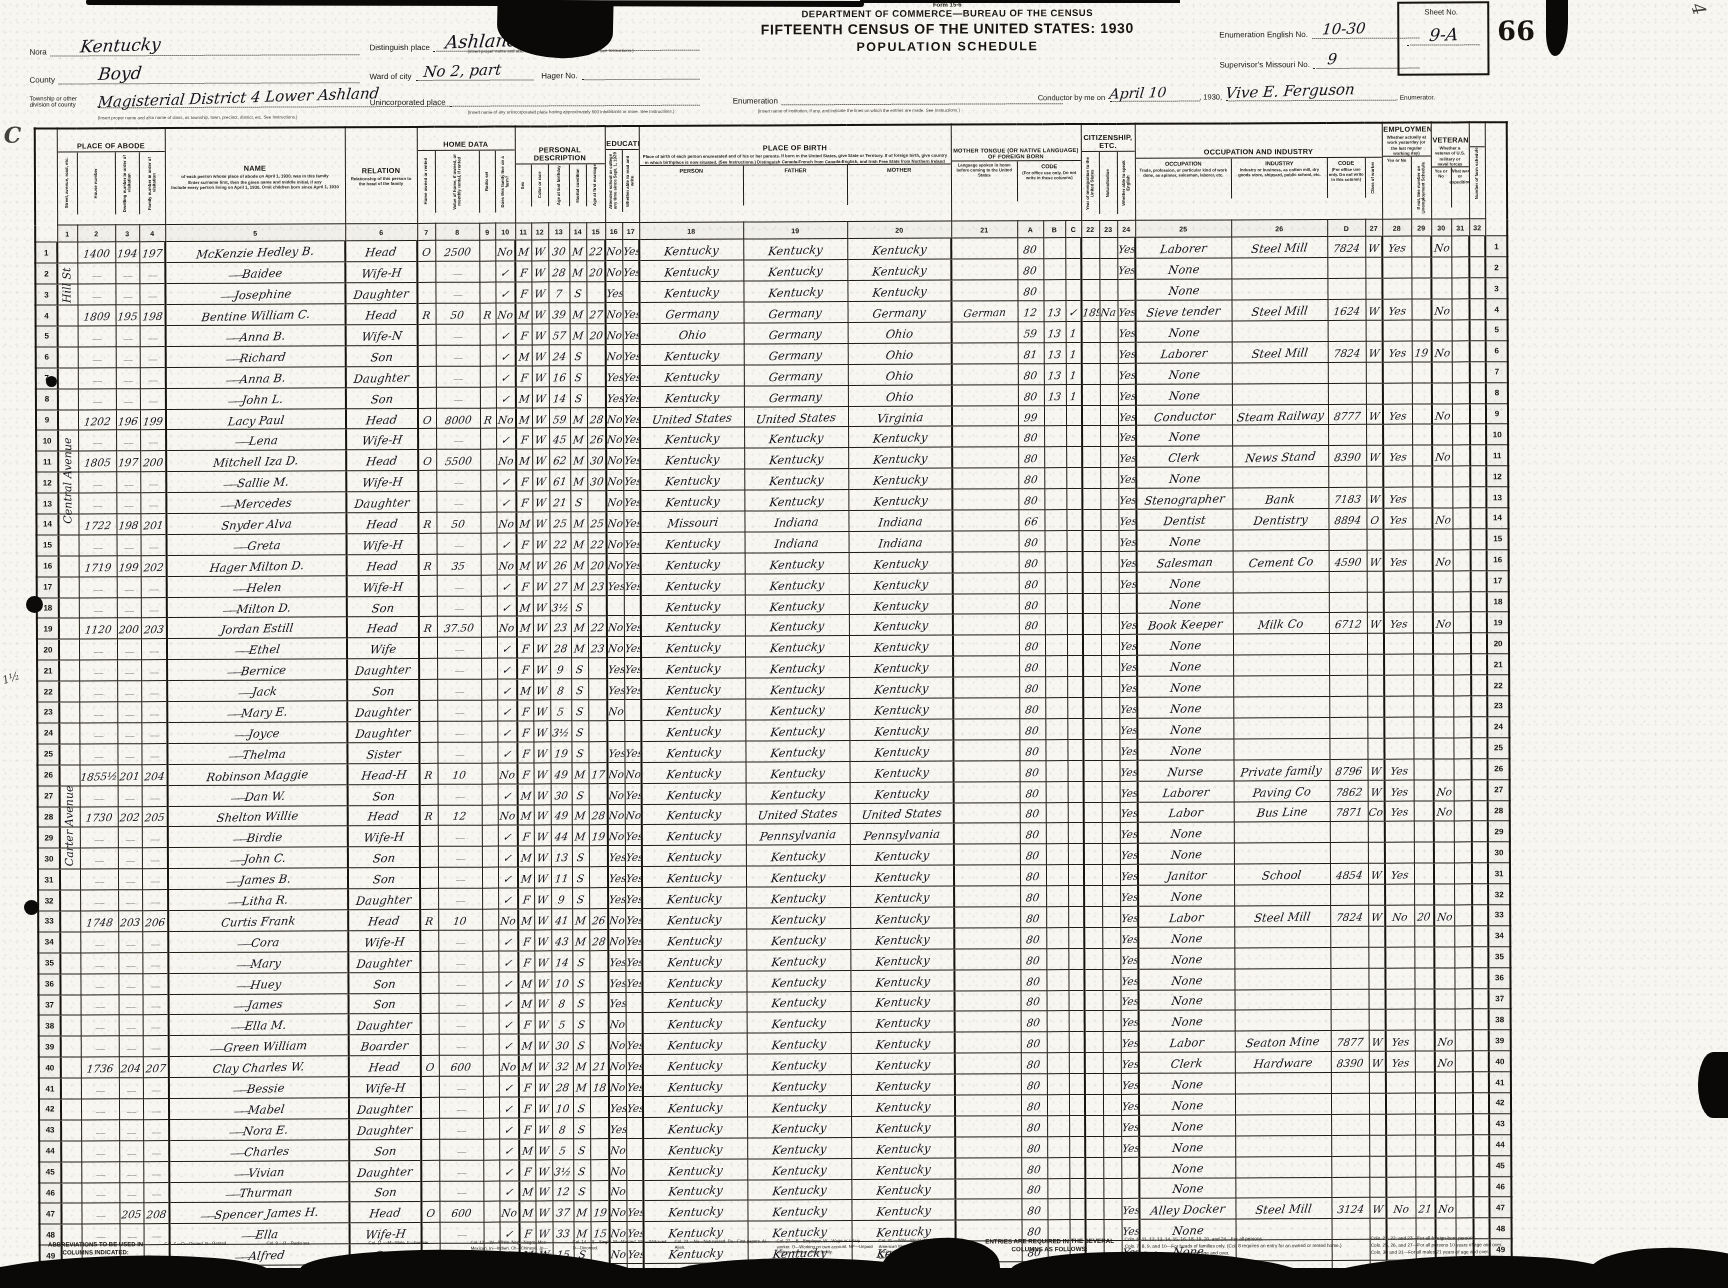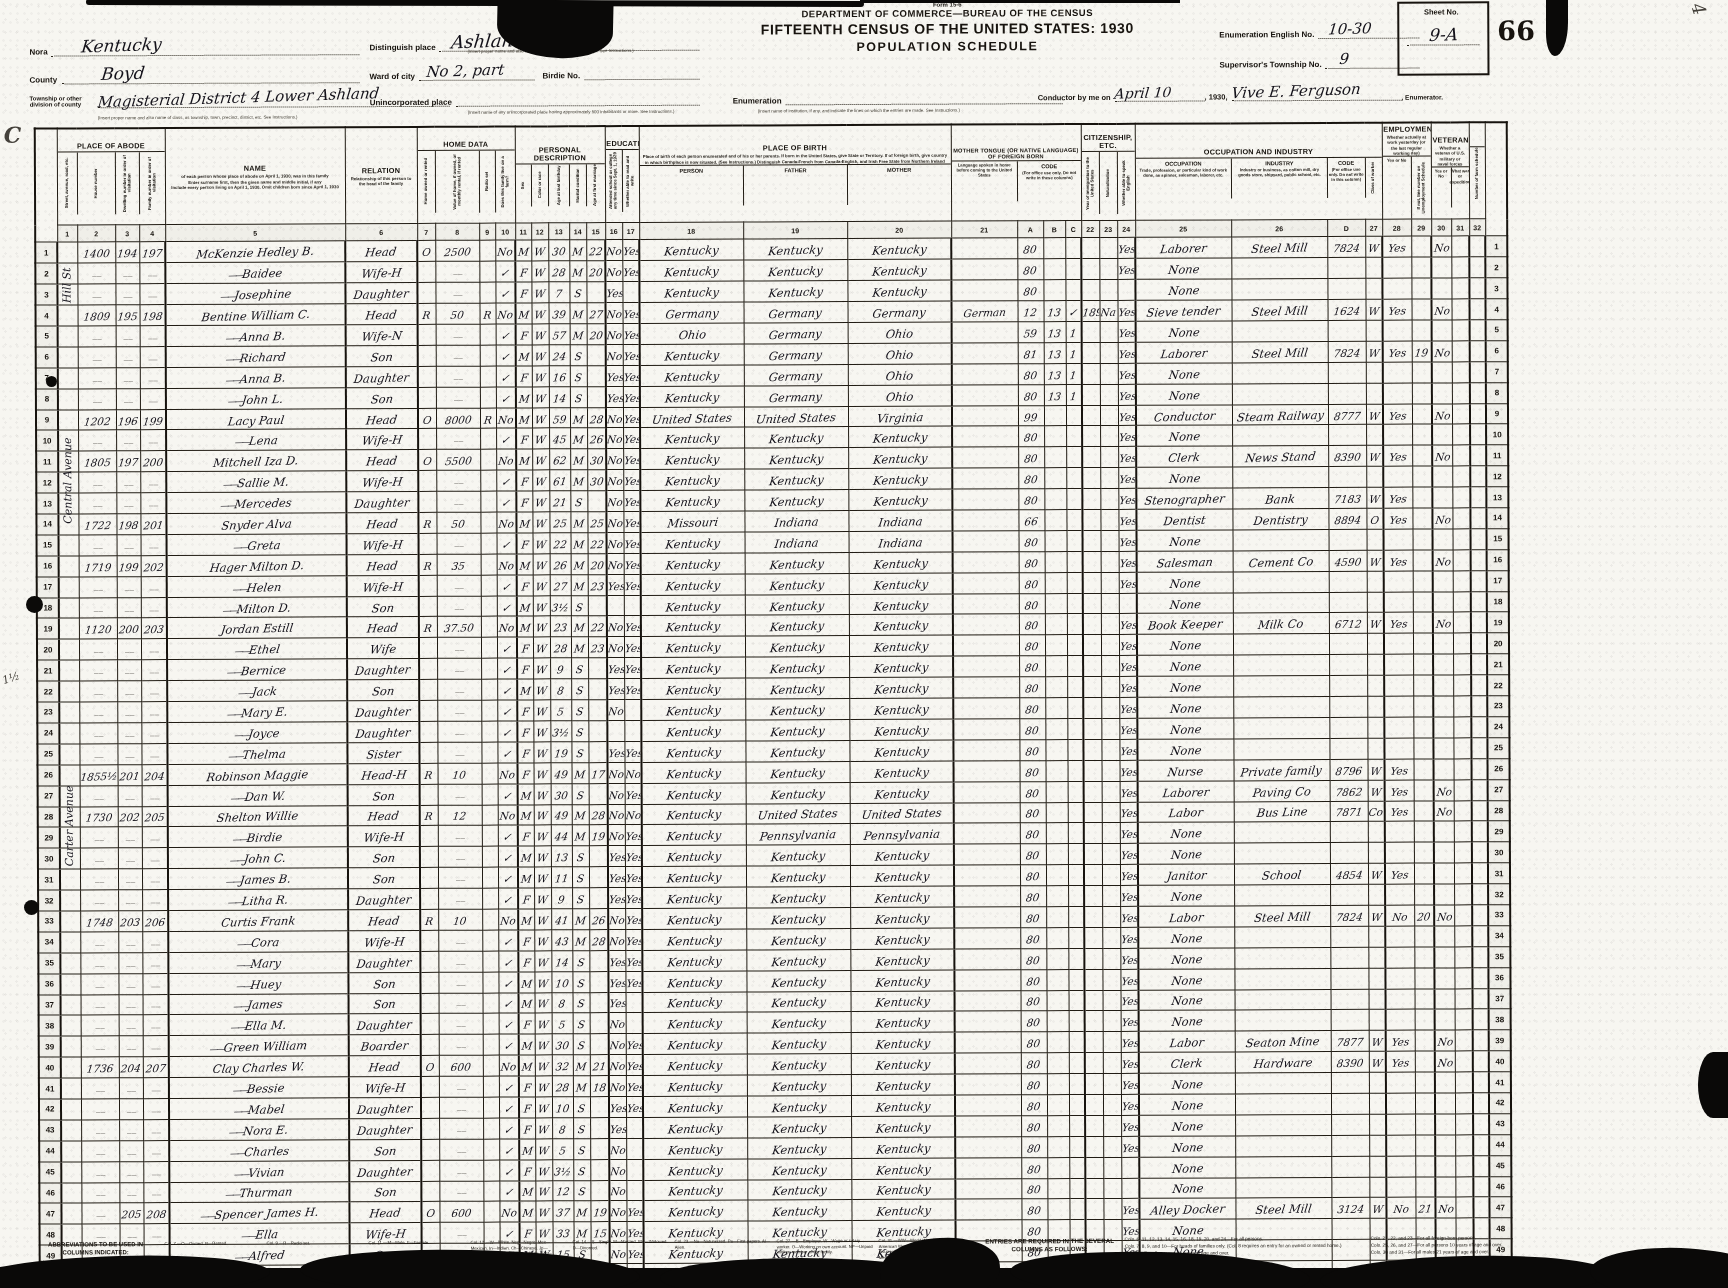--- a/index.html
+++ b/index.html
@@ -4,21 +4,21 @@
 <style>
   html,body{margin:0;padding:0;background:#888;}
   .page{position:relative;width:1728px;height:1288px;background:#f7f6f1;overflow:hidden;
         font-family:"Liberation Sans",sans-serif;color:#17130e;
         background-image:radial-gradient(rgba(40,35,25,.05) 1px,transparent 1.2px),
                          radial-gradient(rgba(40,35,25,.04) 1px,transparent 1.4px);
         background-size:11px 13px,7px 9px;}
   .tilt{position:absolute;inset:0;transform:rotate(-0.25deg);}
   
   .fld{position:absolute;display:flex;align-items:flex-end;}
-  .flabel{font-weight:bold;font-size:8px;white-space:nowrap;padding-right:4px;}
+  .flabel{font-weight:normal;font-size:8px;white-space:nowrap;padding-right:4px;}
   .flabel.sm{font-size:6px;line-height:1.1;}
   .fline{flex:1;border-bottom:1.3px dotted #2b261d;min-height:12px;display:flex;align-items:flex-end;}
   .hv{font-family:"DejaVu Serif",serif;font-style:italic;color:#14121a;display:inline-block;
       transform:rotate(-1.6deg) skewX(-8deg);white-space:nowrap;}
   .tiny{position:absolute;font-size:4.4px;color:#3a362c;white-space:nowrap;}
   .chead{position:absolute;text-align:center;}
   .formcode{font-size:6px;font-weight:bold;}
   .dept{font-size:9.5px;font-weight:bold;letter-spacing:.5px;}
   .ctitle{font-size:14px;font-weight:bold;letter-spacing:.6px;margin-top:2px;}
   .csub{font-size:12.5px;font-weight:bold;letter-spacing:1.5px;margin-top:3px;}
@@ -108,21 +108,21 @@
       <span class="fline">
           <span class="hv" style="font-size:18px;margin-left:12px;">Ashland City</span>
         </span>
     </div>
     <div class="tiny" style="left:470px;top:47px;">(Insert proper name and also ward of city, town, village, or borough.  See Instructions.)</div>
     <div class="fld" style="left:372px;top:60px;width:330px;">
       <span class="flabel">Ward of city</span>
       <span class="fline" style="max-width:130px;">
           <span class="hv" style="font-size:15px;margin-left:8px;">No 2, part</span>
         </span>
-      <span class="flabel" style="padding-left:8px;">Birdie No.</span>
+      <span class="flabel" style="padding-left:8px;">Hager No.</span>
       <span class="fline"></span>
     </div>
     <div class="fld" style="left:372px;top:92px;width:330px;">
       <span class="flabel">Unincorporated place</span>
       <span class="fline"></span>
     </div>
     <div class="tiny" style="left:470px;top:108px;">(Insert name of any unincorporated place having approximately 500 inhabitants or more.  See Instructions.)</div>
 
     <div class="fld" style="left:735px;top:92px;width:330px;">
       <span class="flabel">Enumeration</span>
@@ -130,21 +130,21 @@
     </div>
     <div class="tiny" style="left:760px;top:108px;">(Insert name of institution, if any, and indicate the lines on which the entries are made.  See Instructions.)</div>
 
     <div class="fld" style="left:1222px;top:22px;width:200px;">
       <span class="flabel">Enumeration English No.</span>
       <span class="fline">
           <span class="hv" style="font-size:15px;margin-left:10px;">10-30</span>
         </span>
     </div>
     <div class="fld" style="left:1222px;top:52px;width:200px;">
-      <span class="flabel">Supervisor's Township No.</span>
+      <span class="flabel">Supervisor's Missouri No.</span>
       <span class="fline">
           <span class="hv" style="font-size: 15px;margin-left:14px;">9</span>
         </span>
     </div>
     <div class="sheetbox" style="left:1400px;top:4px;width:88px;height:66px;">
       <div class="flabel">Sheet No.</div>
       <div style="border-bottom:1.3px dotted #2b261d;margin:8px 8px 0;">
         <span class="hv" style="font-size:17px;">9-A</span>
       </div>
     </div>

